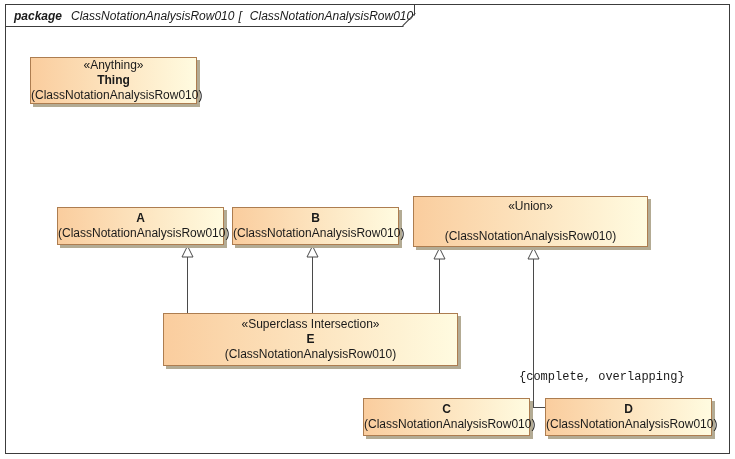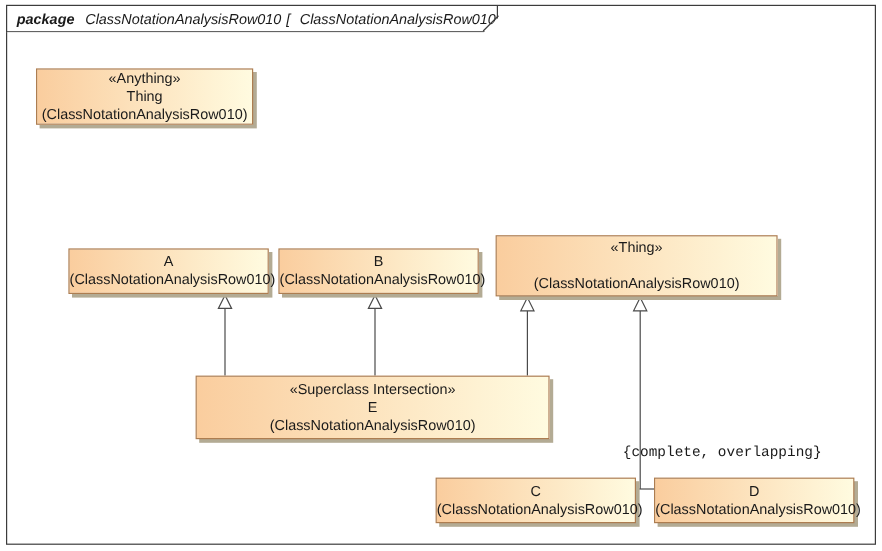--- a/index.html
+++ b/index.html
@@ -29,21 +29,21 @@
   }
   .cls{
     position:absolute;box-sizing:border-box;
     border:1px solid #ad7d50;
     background:linear-gradient(to right,#facd9e,#fffbe0);
     box-shadow:3px 3px 0 #b3ab94;
     display:flex;flex-direction:column;justify-content:center;
     text-align:center;line-height:15px;
   }
   .cls .stereo{font-size:12px;}
-  .cls .cname{font-weight:normal;font-size:12px;min-height:15px;}
+  .cls .cname{font-weight:bold;font-size:12px;min-height:15px;}
   .cls .crow{font-size:12px;text-align:center;}
   .constraint{
     position:absolute;left:519px;top:370px;font-size:12px;white-space:pre;font-family:Liberation Mono, monospace;
   }
   .dgicon{display:inline-block;vertical-align:middle;}
 </style>
 </head>
 <body>
 
 <div class="canvas">
@@ -83,38 +83,38 @@
       <line x1="4" y1="8" x2="4" y2="9.3" stroke="#444" stroke-width="0.8"></line>
       <line x1="10.8" y1="8" x2="10.8" y2="9.3" stroke="#444" stroke-width="0.8"></line>
       <rect x="2.4" y="9.3" width="3.2" height="2.6" fill="#ffffff" stroke="#444" stroke-width="0.6"></rect>
       <rect x="9.2" y="9.3" width="3.2" height="2.6" fill="#ffffff" stroke="#444" stroke-width="0.6"></rect>
     </svg>
     <span>ClassNotationAnalysisRow010</span>
     <span>]</span>
   </div>
   <div class="tab-bevel"></div>
 
-  <div class="cls" style="left:30px;top:57px;width:181px;height:47px;">
+  <div class="cls" style="left:30px;top:57px;width:167px;height:47px;">
     <div class="stereo">«Anything»</div>
     <div class="cname">Thing</div>
     <div class="crow">(ClassNotationAnalysisRow010)</div>
   </div>
 
   <div class="cls" style="left:57px;top:207px;width:167px;height:38px;">
     <div class="cname">A</div>
     <div class="crow">(ClassNotationAnalysisRow010)</div>
   </div>
 
   <div class="cls" style="left:232px;top:207px;width:167px;height:38px;">
     <div class="cname">B</div>
     <div class="crow">(ClassNotationAnalysisRow010)</div>
   </div>
 
   <div class="cls" style="left:413px;top:196px;width:235px;height:51px;">
-    <div class="stereo">«Thing»</div>
+    <div class="stereo">«Union»</div>
     <div class="cname"></div>
     <div class="crow">(ClassNotationAnalysisRow010)</div>
   </div>
 
   <div class="cls" style="left:163px;top:313px;width:295px;height:53px;">
     <div class="stereo">«Superclass Intersection»</div>
     <div class="cname">E</div>
     <div class="crow">(ClassNotationAnalysisRow010)</div>
   </div>
 

